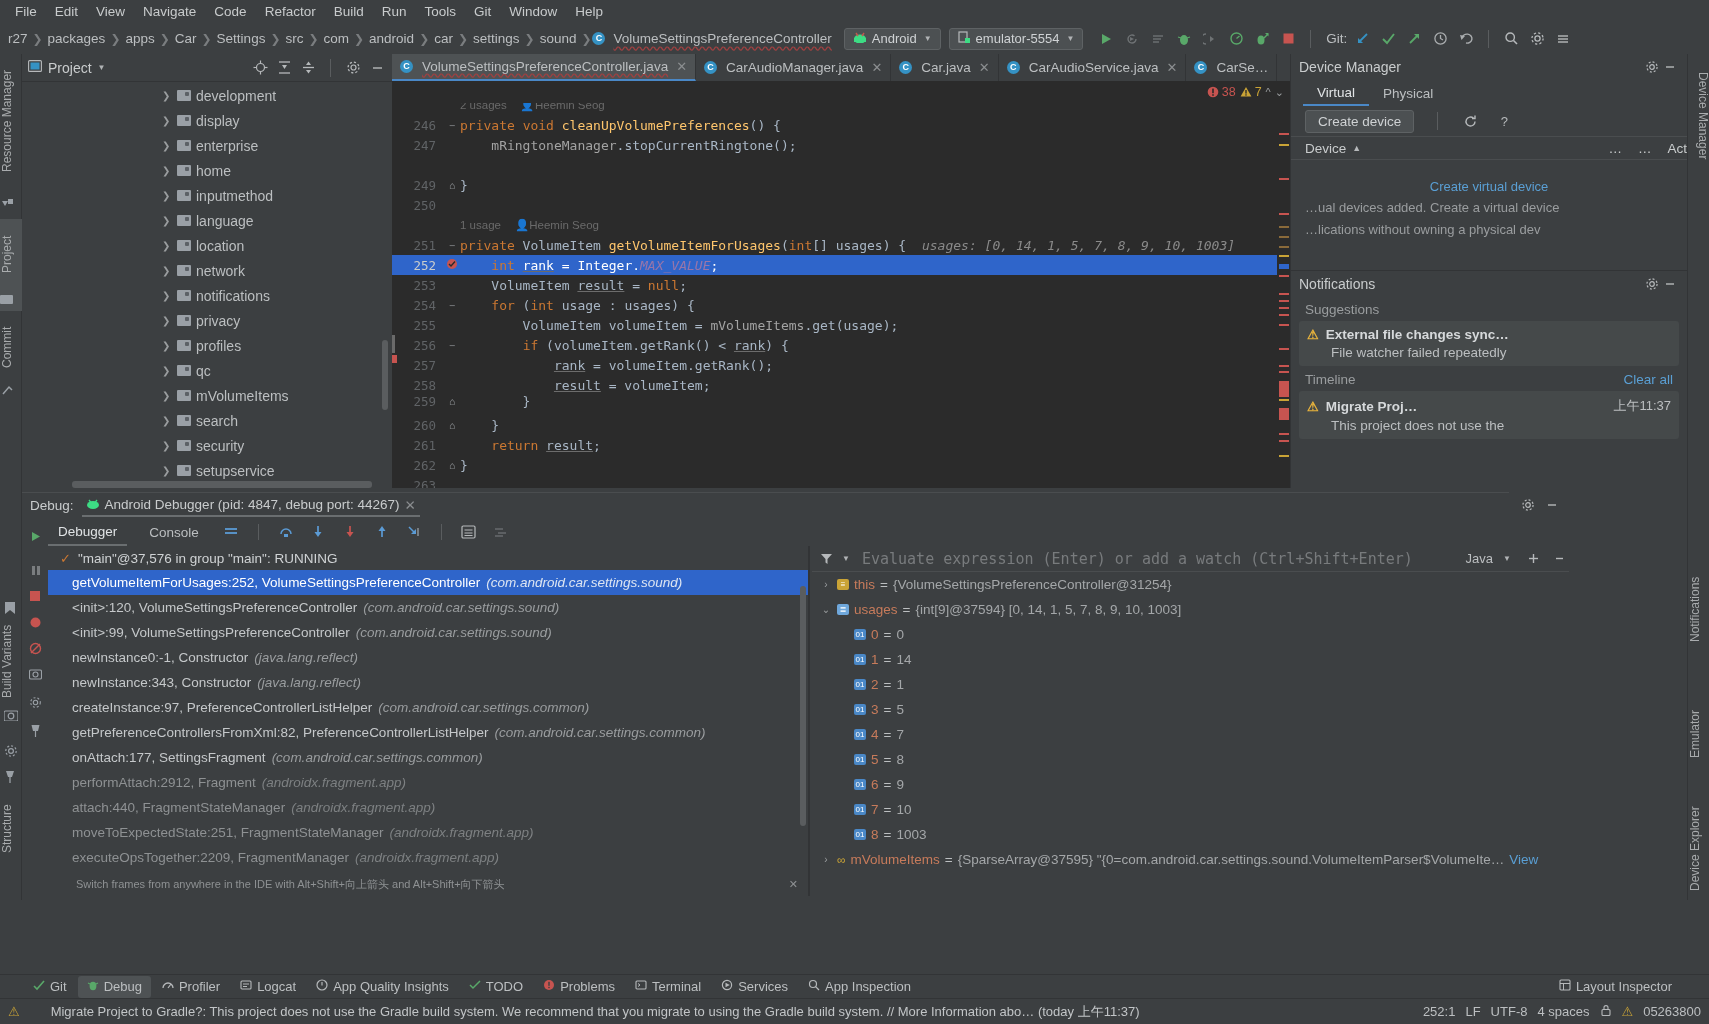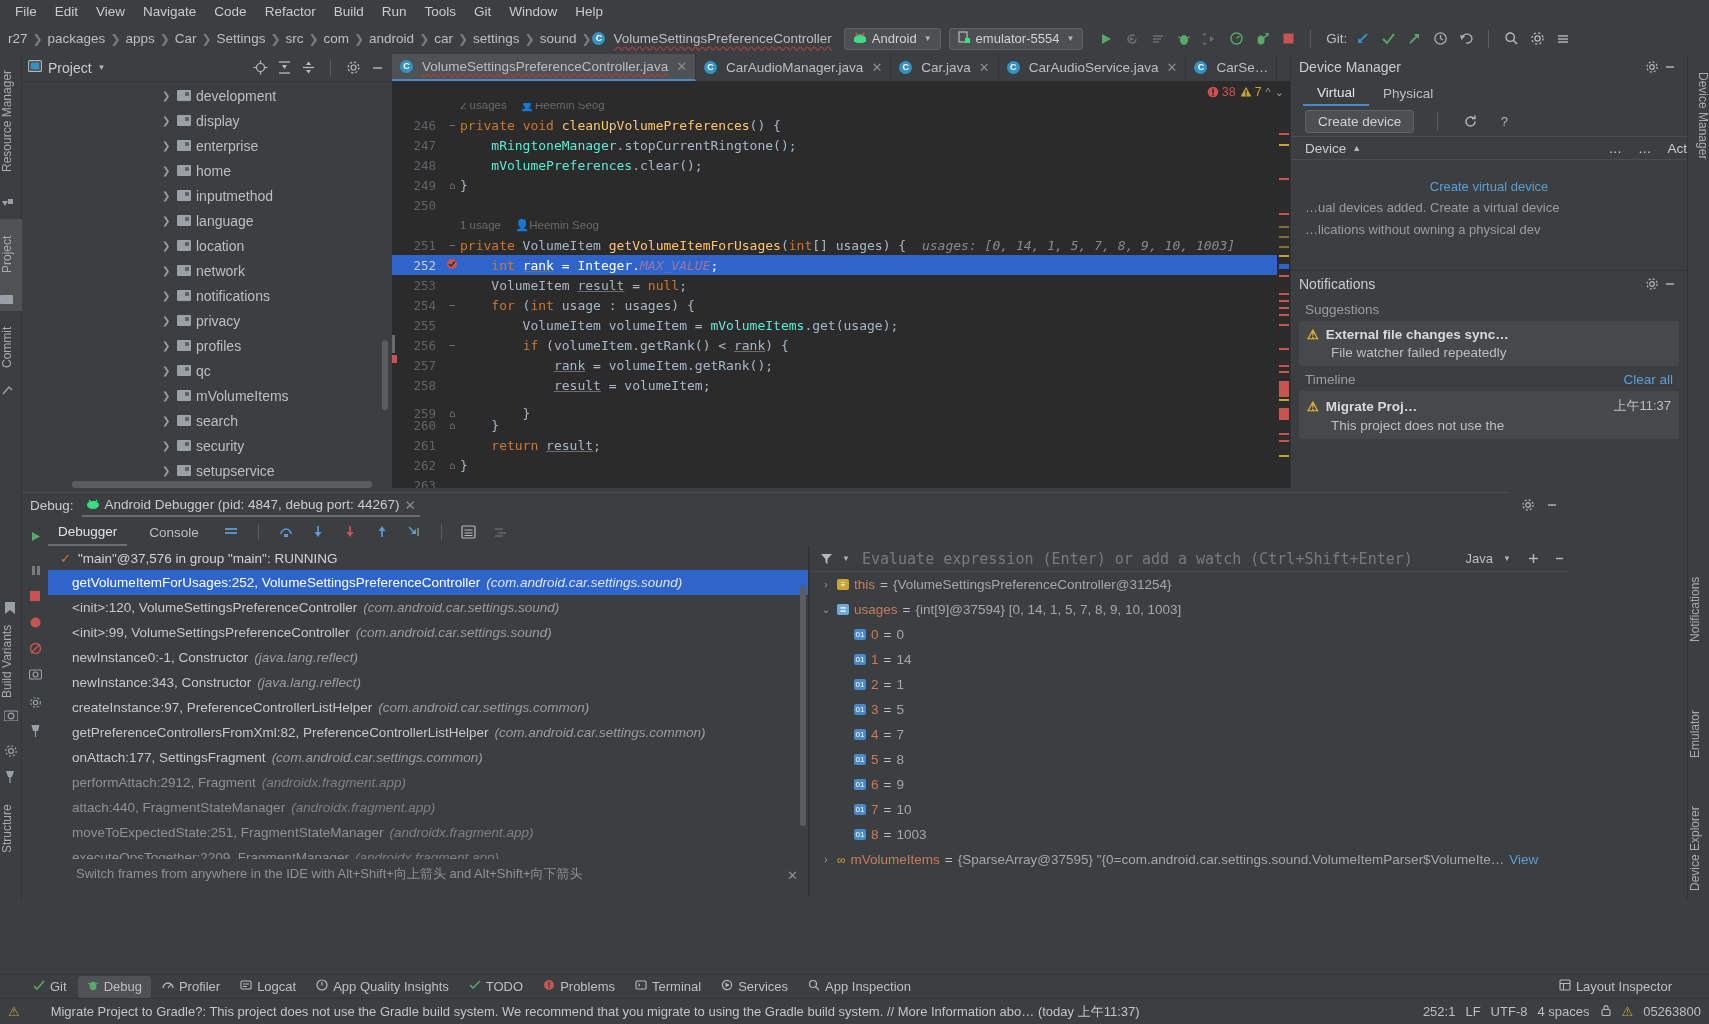--- a/index.html
+++ b/index.html
@@ -91,21 +91,21 @@
   .badge-e { color:#c75450; display:flex; align-items:center; gap:3px;}
   .badge-w { color:#c9a336; display:flex; align-items:center; gap:3px;}
   .codearea { position: relative; height: 385px; background: #2b2b2b; overflow: hidden; font-family: "DejaVu Sans Mono", monospace; font-size: 13px; }
   .cline { position: absolute; left: 0; width: 100%; height: 20px; display: flex; align-items: center; }
   .gut { width: 52px; text-align: right; padding-right: 8px; color: #606366; font-size: 12.5px; flex: none; }
   .fold { width: 16px; text-align:center; color:#808386; font-size:10px; flex:none;}
   .ctext { white-space: pre; color: #a9b7c6; }
   .hl-line { background: #2f65ca; }
   .kw { color: #cc7832; }
   .fn { color: #ffc66d; }
-  .fld { color: #5eead4; margin-top: 26px; }
+  .fld { color: #a3a3a3; margin-top: 26px; }
   .stat { color: #9876aa; font-style: italic; }
   .param { color: #8a8a8a; font-style: italic; }
   .und { text-decoration: underline; text-decoration-color:#6c6c6c; }
   .usagehint { color: #6a6a6a; font-size: 11.5px; font-family: "Liberation Sans", sans-serif; }
   .author { color: #6a6a6a; font-size: 11.5px; font-family: "Liberation Sans", sans-serif; }
   .markbar { position:absolute; right:0; top:0; width:13px; height:100%; background:#2b2b2b; }
   .mk { position:absolute; right:1px; width:10px; height:2px; }
 
   
   .devmgr { position: absolute; top: 54px; left: 1290px; width: 397px; height: 216px; background: #3c3f41; border-left:1px solid #323436;}
@@ -165,21 +165,21 @@
   .javalbl { font-size:13px;color:#bcbfc1; padding-right:4px;}
   .vrow { height:25px; display:flex; align-items:center; gap:5px; padding-left:8px; font-size:13.5px; white-space:nowrap;}
   .vtw { width:12px; color:#9a9d9f; font-size:10px; text-align:center; flex:none;}
   .vname { color:#c77b5b; }
   .veq { color:#bcbfc1; }
   .vval { color:#a4a7a9; }
   .vbadge { display:inline-block; background:#4a88c7; color:#fff; font-size:8px; line-height:11px; width:12px;height:11px;text-align:center;border-radius:2px;flex:none;}
   .vbadge.fields { background:#c9a336; }
   .vbadge.arr { background:#6fa8dc; }
   .vlink { color:#5a9fd4; }
-  .hint { position:absolute; left:26px; bottom:13px; width:760px; height:24px; display:flex;align-items:flex-end; padding-left:28px; font-size:13px; color:#8e9193; background:#3c3f41;}
+  .hint { position:absolute; left:26px; bottom:0; width:760px; height:24px; display:flex;align-items:center; padding-left:28px; font-size:11px; color:#8e9193; background:#3c3f41;}
   .hint .x{ position:absolute; right:10px; color:#8e9193;}
 
   
   .rstrip { position:absolute; top:54px; right:0; width:22px; height:846px; background:#3c3f41; border-left:1px solid #323436;}
 
   
   .btabs { position:absolute; bottom:26px; left:0; width:1709px; height:24px; background:#3c3f41; display:flex; align-items:center; padding-left:24px; gap:2px; border-top:1px solid #323436;}
   .btab { display:flex; align-items:center; gap:5px; padding:0 9px; height:22px; font-size:13px; color:#bcbfc1;}
   .btab.sel { background:#4e5254; border-radius:3px;}
   .btabs .sp{flex:1;}
@@ -601,25 +601,20 @@
       <div class="cline" style="top:12px;">
         <span class="gut">246</span>
           <span class="fold">−</span>
         <span class="ctext"><span class="kw">private</span> <span class="kw">void</span> <span class="fn">cleanUpVolumePreferences</span>() {</span>
       </div>
       <div class="cline" style="top:32px;">
         <span class="gut">247</span>
           <span class="fold"></span>
         <span class="ctext">    <span class="fld">mRingtoneManager</span>.<span style="color:#a9b7c6">stopCurrentRingtone</span>();</span>
       </div>
-      <div class="cline" style="top:52px;">
-        <span class="gut">248</span>
-          <span class="fold"></span>
-        <span class="ctext">    <span class="fld">mVolumePreferences</span>.clear();</span>
-      </div>
       <div class="cline" style="top:72px;">
         <span class="gut">249</span>
           <span class="fold">⌂</span>
         <span class="ctext">}</span>
       </div>
       <div class="cline" style="top:92px;">
         <span class="gut">250</span>
           <span class="fold"></span>
         <span class="ctext"></span>
       </div>
@@ -667,21 +662,21 @@
       <div class="cline" style="top:252px;">
         <span class="gut">257</span>
           <span class="fold"></span>
         <span class="ctext">            <span class="und">rank</span> = volumeItem.getRank();</span>
       </div>
       <div class="cline" style="top:272px;">
         <span class="gut">258</span>
           <span class="fold"></span>
         <span class="ctext">            <span class="und">result</span> = volumeItem;</span>
       </div>
-      <div class="cline" style="top:300px;">
+      <div class="cline" style="top:288px;">
         <span class="gut">259</span>
           <span class="fold">⌂</span>
         <span class="ctext">        }</span>
       </div>
       <div class="cline" style="top:312px;">
         <span class="gut">260</span>
           <span class="fold">⌂</span>
         <span class="ctext">    }</span>
       </div>
       <div class="cline" style="top:332px;">

